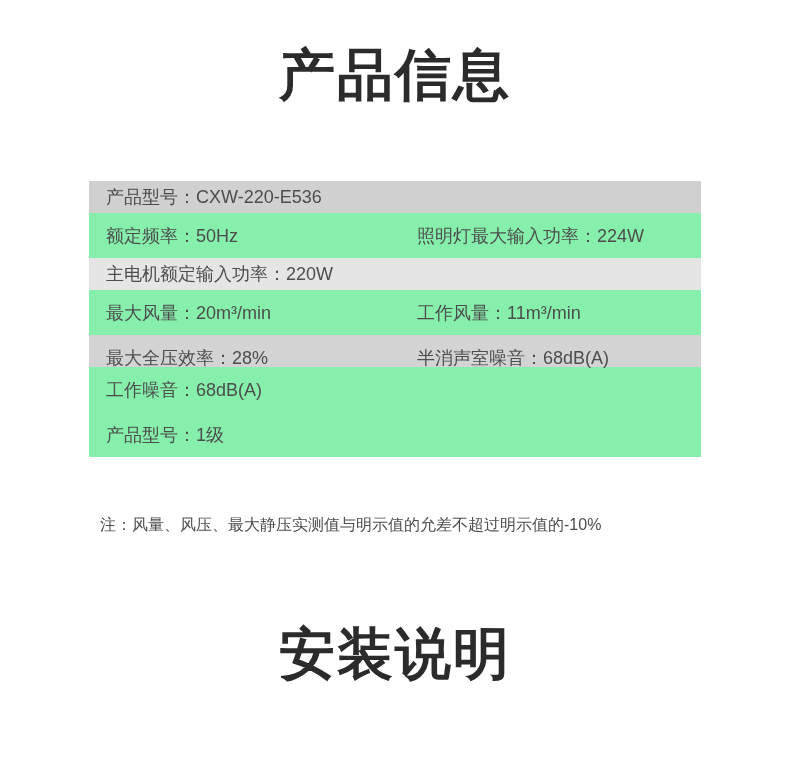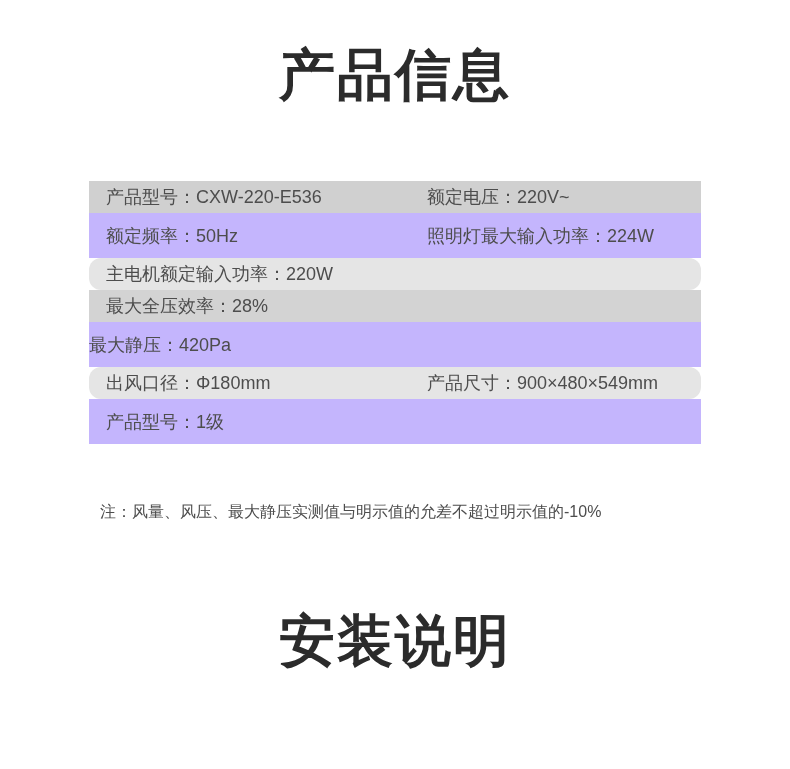--- a/index.html
+++ b/index.html
@@ -27,27 +27,26 @@
   }
   #title-product{margin-top:42px;}
   #title-install{margin-top:85px;}
   .spec-table{
     width:612px;
     margin:73px auto 0 auto;
   }
   .spec-row{
     display:flex;
     align-items:center;
-    gap:10px;
   }
   .row-gray{height:32px;}
-  .row-white{height:45px;background:#c4b5fd;}
+  .row-white{height:45px;background:#86efac;}
   .shade-dark{background:var(--row-dark);}
-  .shade-medium{background:var(--row-medium);}
-  .shade-light{background:var(--row-light);border-radius:12px;}
+  .shade-medium{background:var(--row-medium);align-items:flex-end;}
+  .shade-light{background:var(--row-light);}
   .cell{
     font-size:18px;
     color:var(--table-text);
     white-space:nowrap;
     line-height:1;
   }
   .cell-left{
     width:328px;
     padding-left:17px;
   }
@@ -63,45 +62,45 @@
 <body>
 
 <div>
 
   <h1 id="title-product" class="title">产品信息</h1>
 
   <div class="spec-table">
 
     <div class="spec-row row-gray shade-dark">
       <div class="cell cell-left"><span>产品型号：</span><span>CXW-220-E536</span></div>
-      <div class="cell cell-right"><span>额定电压：</span><span>220V~</span></div>
     </div>
 
     <div class="spec-row row-white">
       <div class="cell cell-left"><span>额定频率：</span><span>50Hz</span></div>
       <div class="cell cell-right"><span>照明灯最大输入功率：</span><span>224W</span></div>
     </div>
 
     <div class="spec-row row-gray shade-light">
       <div class="cell cell-left"><span>主电机额定输入功率：</span><span>220W</span></div>
     </div>
 
+    <div class="spec-row row-white">
+      <div class="cell cell-left"><span>最大风量：</span><span>20m³/min</span></div>
+      <div class="cell cell-right"><span>工作风量：</span><span>11m³/min</span></div>
+    </div>
 
     <div class="spec-row row-gray shade-medium">
       <div class="cell cell-left"><span>最大全压效率：</span><span>28%</span></div>
+      <div class="cell cell-right"><span>半消声室噪音：</span><span>68dB(A)</span></div>
     </div>
 
     <div class="spec-row row-white">
-      <div class="cell cell-right"><span>最大静压：</span><span>420Pa</span></div>
+      <div class="cell cell-left"><span>工作噪音：</span><span>68dB(A)</span></div>
     </div>
 
-    <div class="spec-row row-gray shade-light">
-      <div class="cell cell-left"><span>出风口径：</span><span>Φ180mm</span></div>
-      <div class="cell cell-right"><span>产品尺寸：</span><span>900×480×549mm</span></div>
-    </div>
 
     <div class="spec-row row-white">
       <div class="cell cell-left"><span>产品型号：</span><span>1级</span></div>
       <div class="cell cell-right"><span></span><span></span></div>
     </div>
 
   </div>
 
   <p class="note">注：风量、风压、最大静压实测值与明示值的允差不超过明示值的-10%</p>
 

